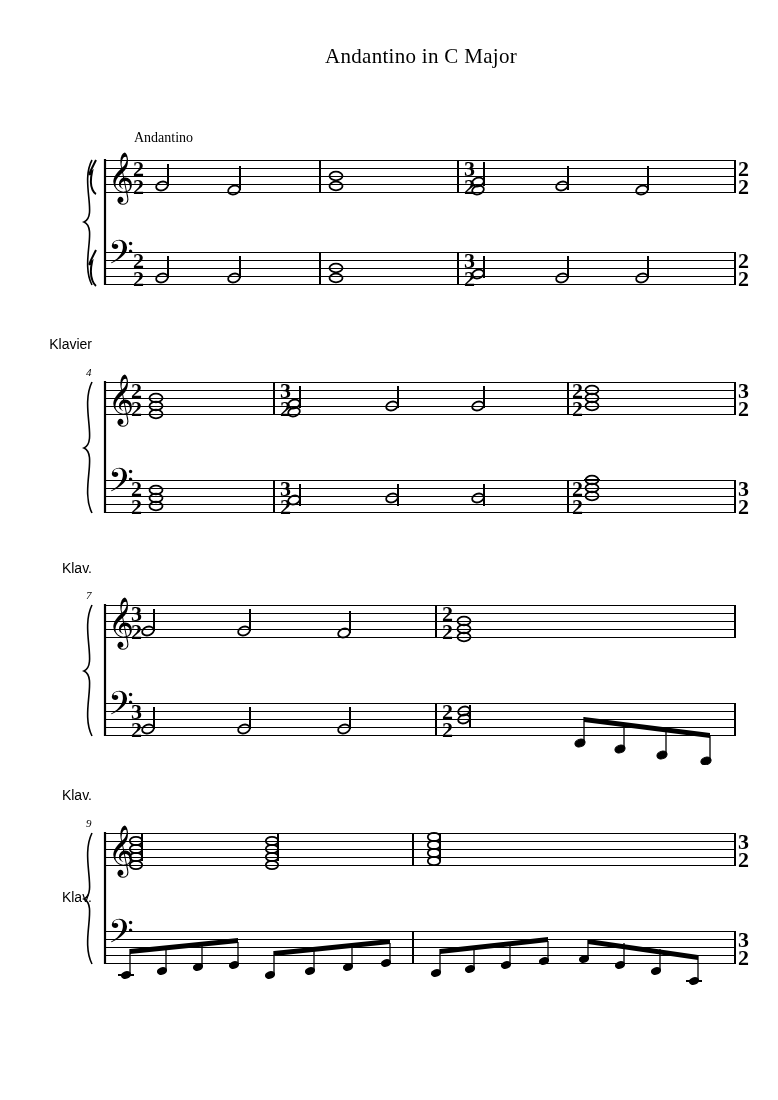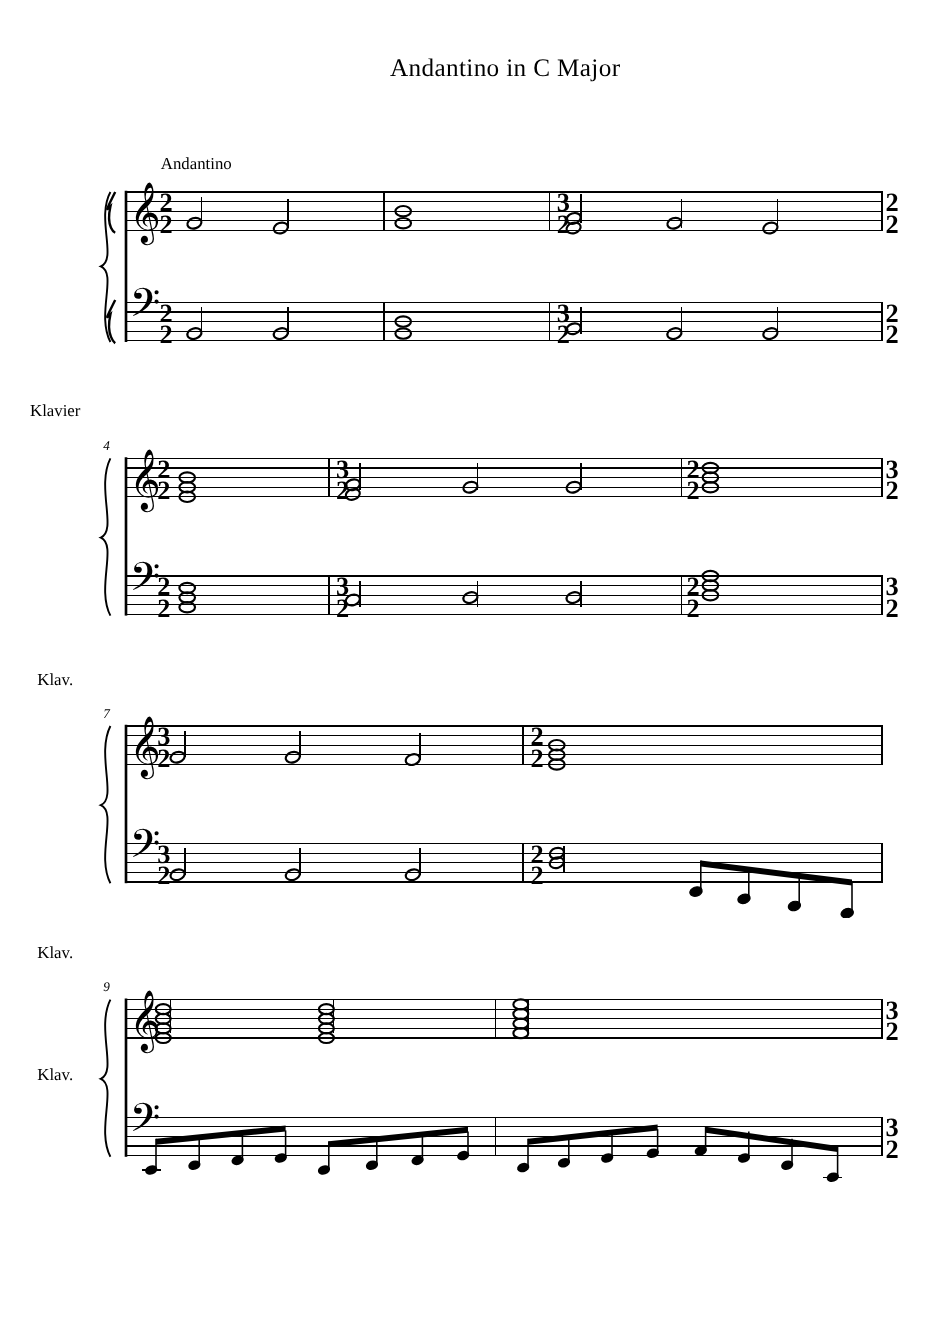--- a/index.html
+++ b/index.html
@@ -32,23 +32,23 @@
     margin-left: 32px;
   }
   .tempo {
     position: absolute;
     font-family: "Liberation Serif", serif;
     font-weight: normal;
     font-size: 14px;
   }
   .inst-label {
     position: absolute;
-    font-family: Liberation Serif, serif;
+    font-family: Liberation Sans, sans-serif;
     font-size: 14px;
-    text-align: center;
+    text-align: right;
   }
   .meas-num {
     position: absolute;
     font-family: "Liberation Serif", serif;
     font-style: italic;
     font-size: 11px;
   }
   .system {
     position: absolute;
     left: 0;

